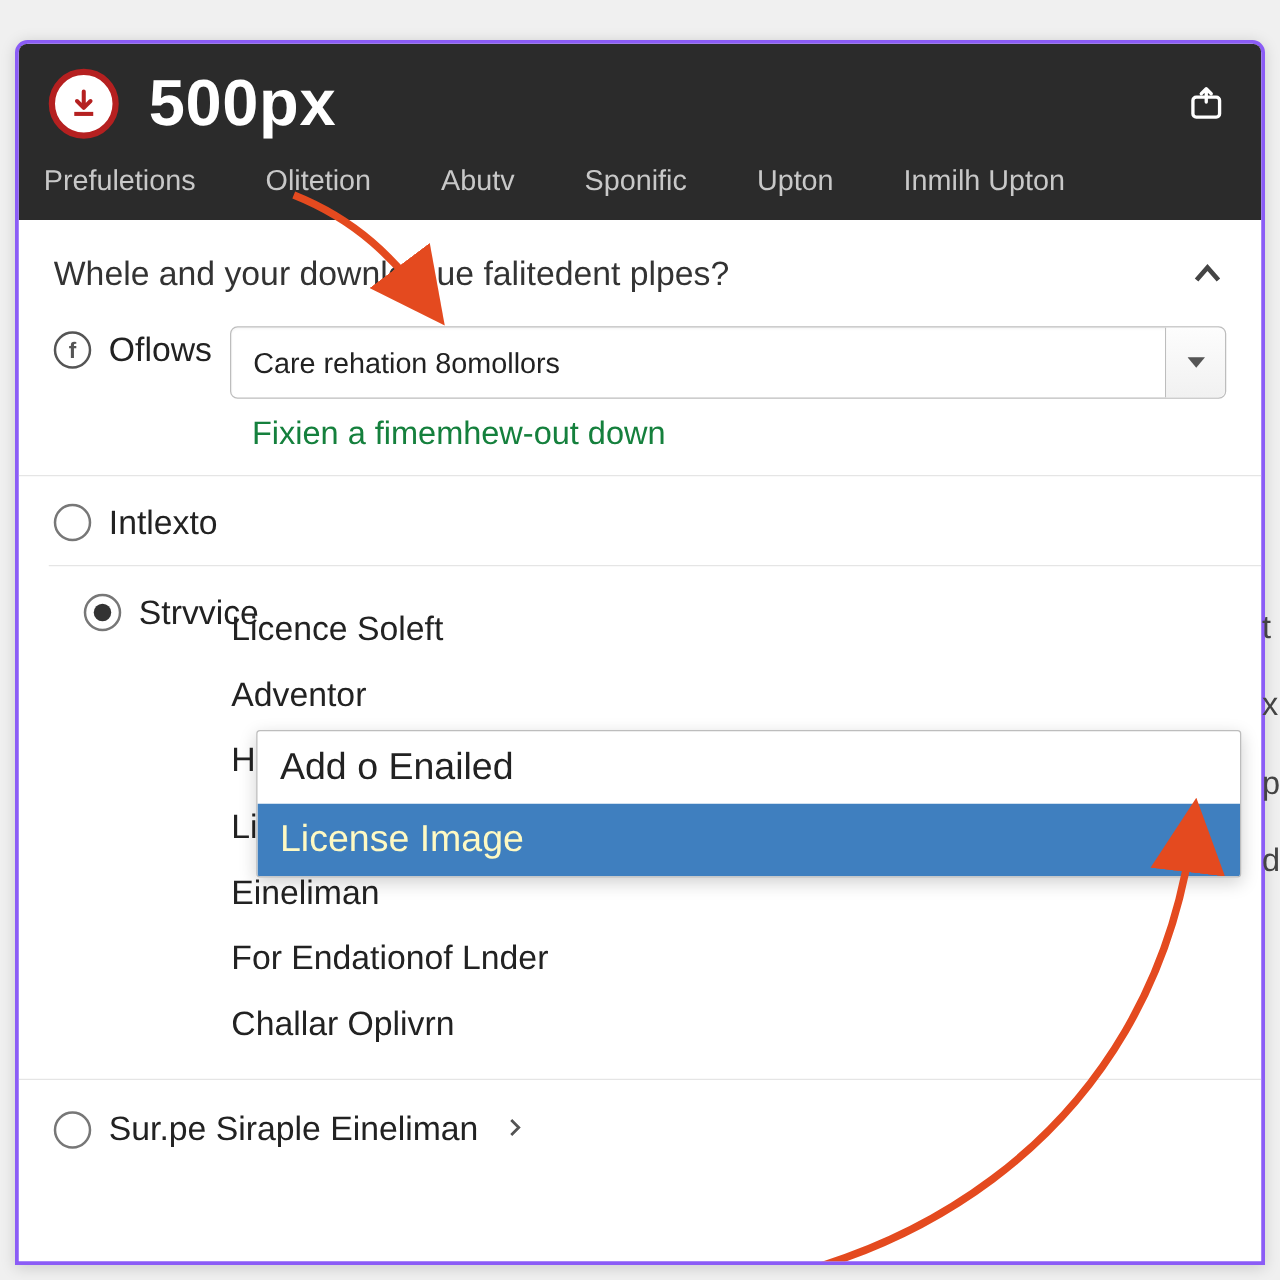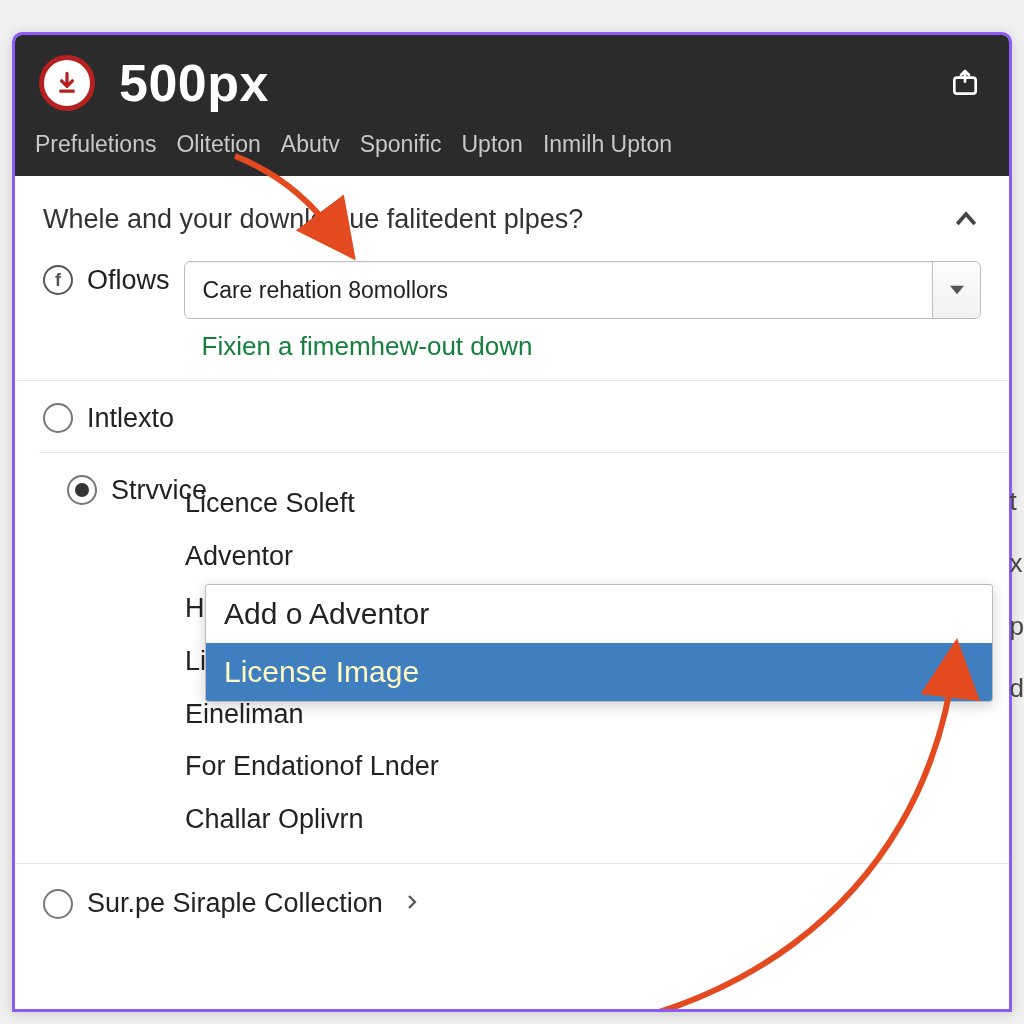--- a/index.html
+++ b/index.html
@@ -40,21 +40,21 @@
   border: 5px solid #b52020;
   display: flex; align-items: center; justify-content: center;
   margin-right: 24px;
 }
 .logo svg { width: 26px; height: 26px; }
 .app-title { font-size: 52px; font-weight: 700; letter-spacing: .5px; }
 .spacer { flex: 1; }
 .share-icon { width: 32px; height: 32px; color: #fff; }
 .tabs {
   display: flex;
-  gap: 20px;
+  gap: 56px;
   padding: 10px 20px 18px 20px;
   font-size: 23px;
   color: #c8c8c8;
 }
 .tabs .tab { cursor: pointer; white-space: nowrap; }
 .content {
   padding: 0;
   position: relative;
 }
 .question-row {
@@ -236,28 +236,28 @@
         <div>Huse to Chernal Fictures</div>
         <div>License Inugy</div>
         <div>Eineliman</div>
         <div>For Endationof Lnder</div>
         <div>Challar Oplivrn</div>
       </div>
     </div>
 
     <div class="last-row">
       <span class="radio"></span>
-      <span class="opt-label">Sur.pe Siraple Collection</span>
+      <span class="opt-label">Sur.pe Siraple Eineliman</span>
       <svg class="chev-right" viewBox="0 0 24 24">
         <polyline points="8,4 16,12 8,20"></polyline>
       </svg>
     </div>
 
     <div class="dropdown">
-      <div class="dd-item">Add o Adventor</div>
+      <div class="dd-item">Add o Enailed</div>
       <div class="dd-item selected">License Image</div>
     </div>
 
     <div class="arrow" style="left:210px; top:-30px;">
       <svg width="140" height="120">
         <defs>
           <marker id="ah1" markerWidth="10" markerHeight="10" refX="7" refY="5" orient="auto">
             <polygon points="0,0 10,5 0,10" fill="#e44a1f"></polygon>
           </marker>
         </defs>

